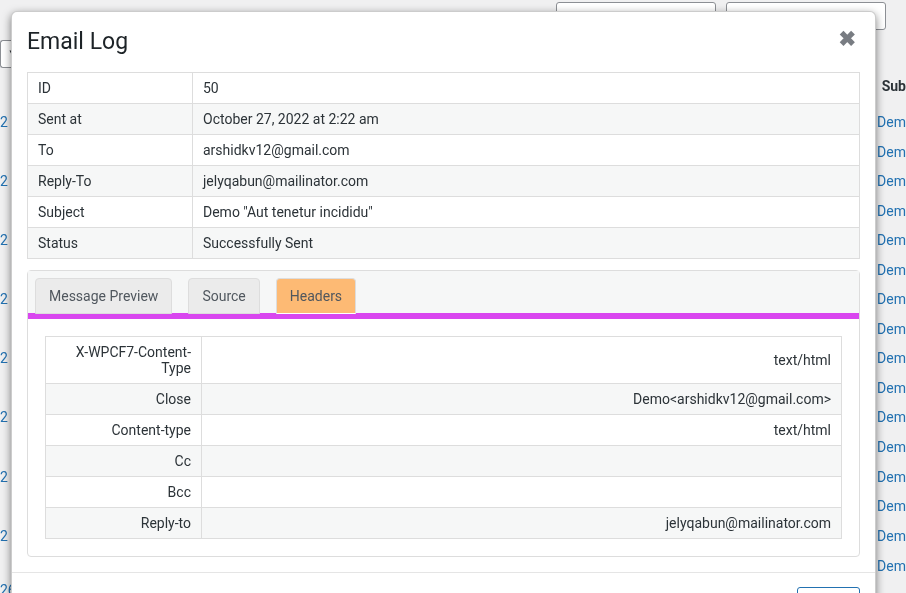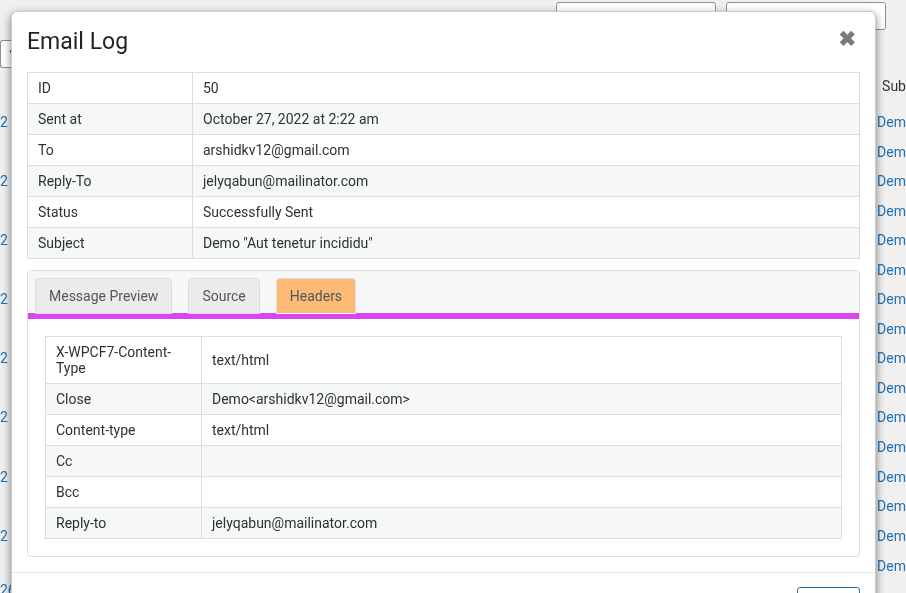--- a/index.html
+++ b/index.html
@@ -68,21 +68,21 @@
       right: 3px;
       top: 5px;
       color: #2c3338;
       font-size: 11px;
     }
     .bg-th {
       position: absolute;
       top: 78px;
       right: 0;
       color: #2c3338;
-      font-weight: 400;
+      font-weight: 700;
       font-size: 14px;
     }
     .bg-link-col {
       position: absolute;
       right: 0;
       color: #2271b1;
       font-size: 14px;
     }
     .bg-d-left {
       position: absolute;
@@ -221,20 +221,21 @@
       cursor: pointer;
       margin-bottom: -1px;
     }
     .tab.active {
       background: #fdba74;
       border-bottom-color: #fff;
       color: #50575e;
     }
     .tab-content {
       padding: 17px;
+      text-align: right;
     }
     .headers-table {
       width: 100%;
       border-collapse: collapse;
       border: 1px solid #ddd;
     }
     .headers-table td {
       padding: 7px 10px;
       border: 1px solid #ddd;
       font-size: 14px;
@@ -326,26 +327,26 @@
         </tr>
         <tr>
           <td>To</td>
           <td>arshidkv12@gmail.com</td>
         </tr>
         <tr>
           <td>Reply-To</td>
           <td>jelyqabun@mailinator.com</td>
         </tr>
         <tr>
+          <td>Subject</td>
+          <td>Demo "Aut tenetur incididu"</td>
+        </tr>
+        <tr>
           <td>Status</td>
           <td>Successfully Sent</td>
-        </tr>
-        <tr>
-          <td>Subject</td>
-          <td>Demo "Aut tenetur incididu"</td>
         </tr>
       </tbody>
         </table>
 
       <div class="tabs-wrap">
         <div class="tabs">
           <div class="tab">Message Preview</div>
           <div class="tab">Source</div>
           <div class="tab active">Headers</div>
         </div>

